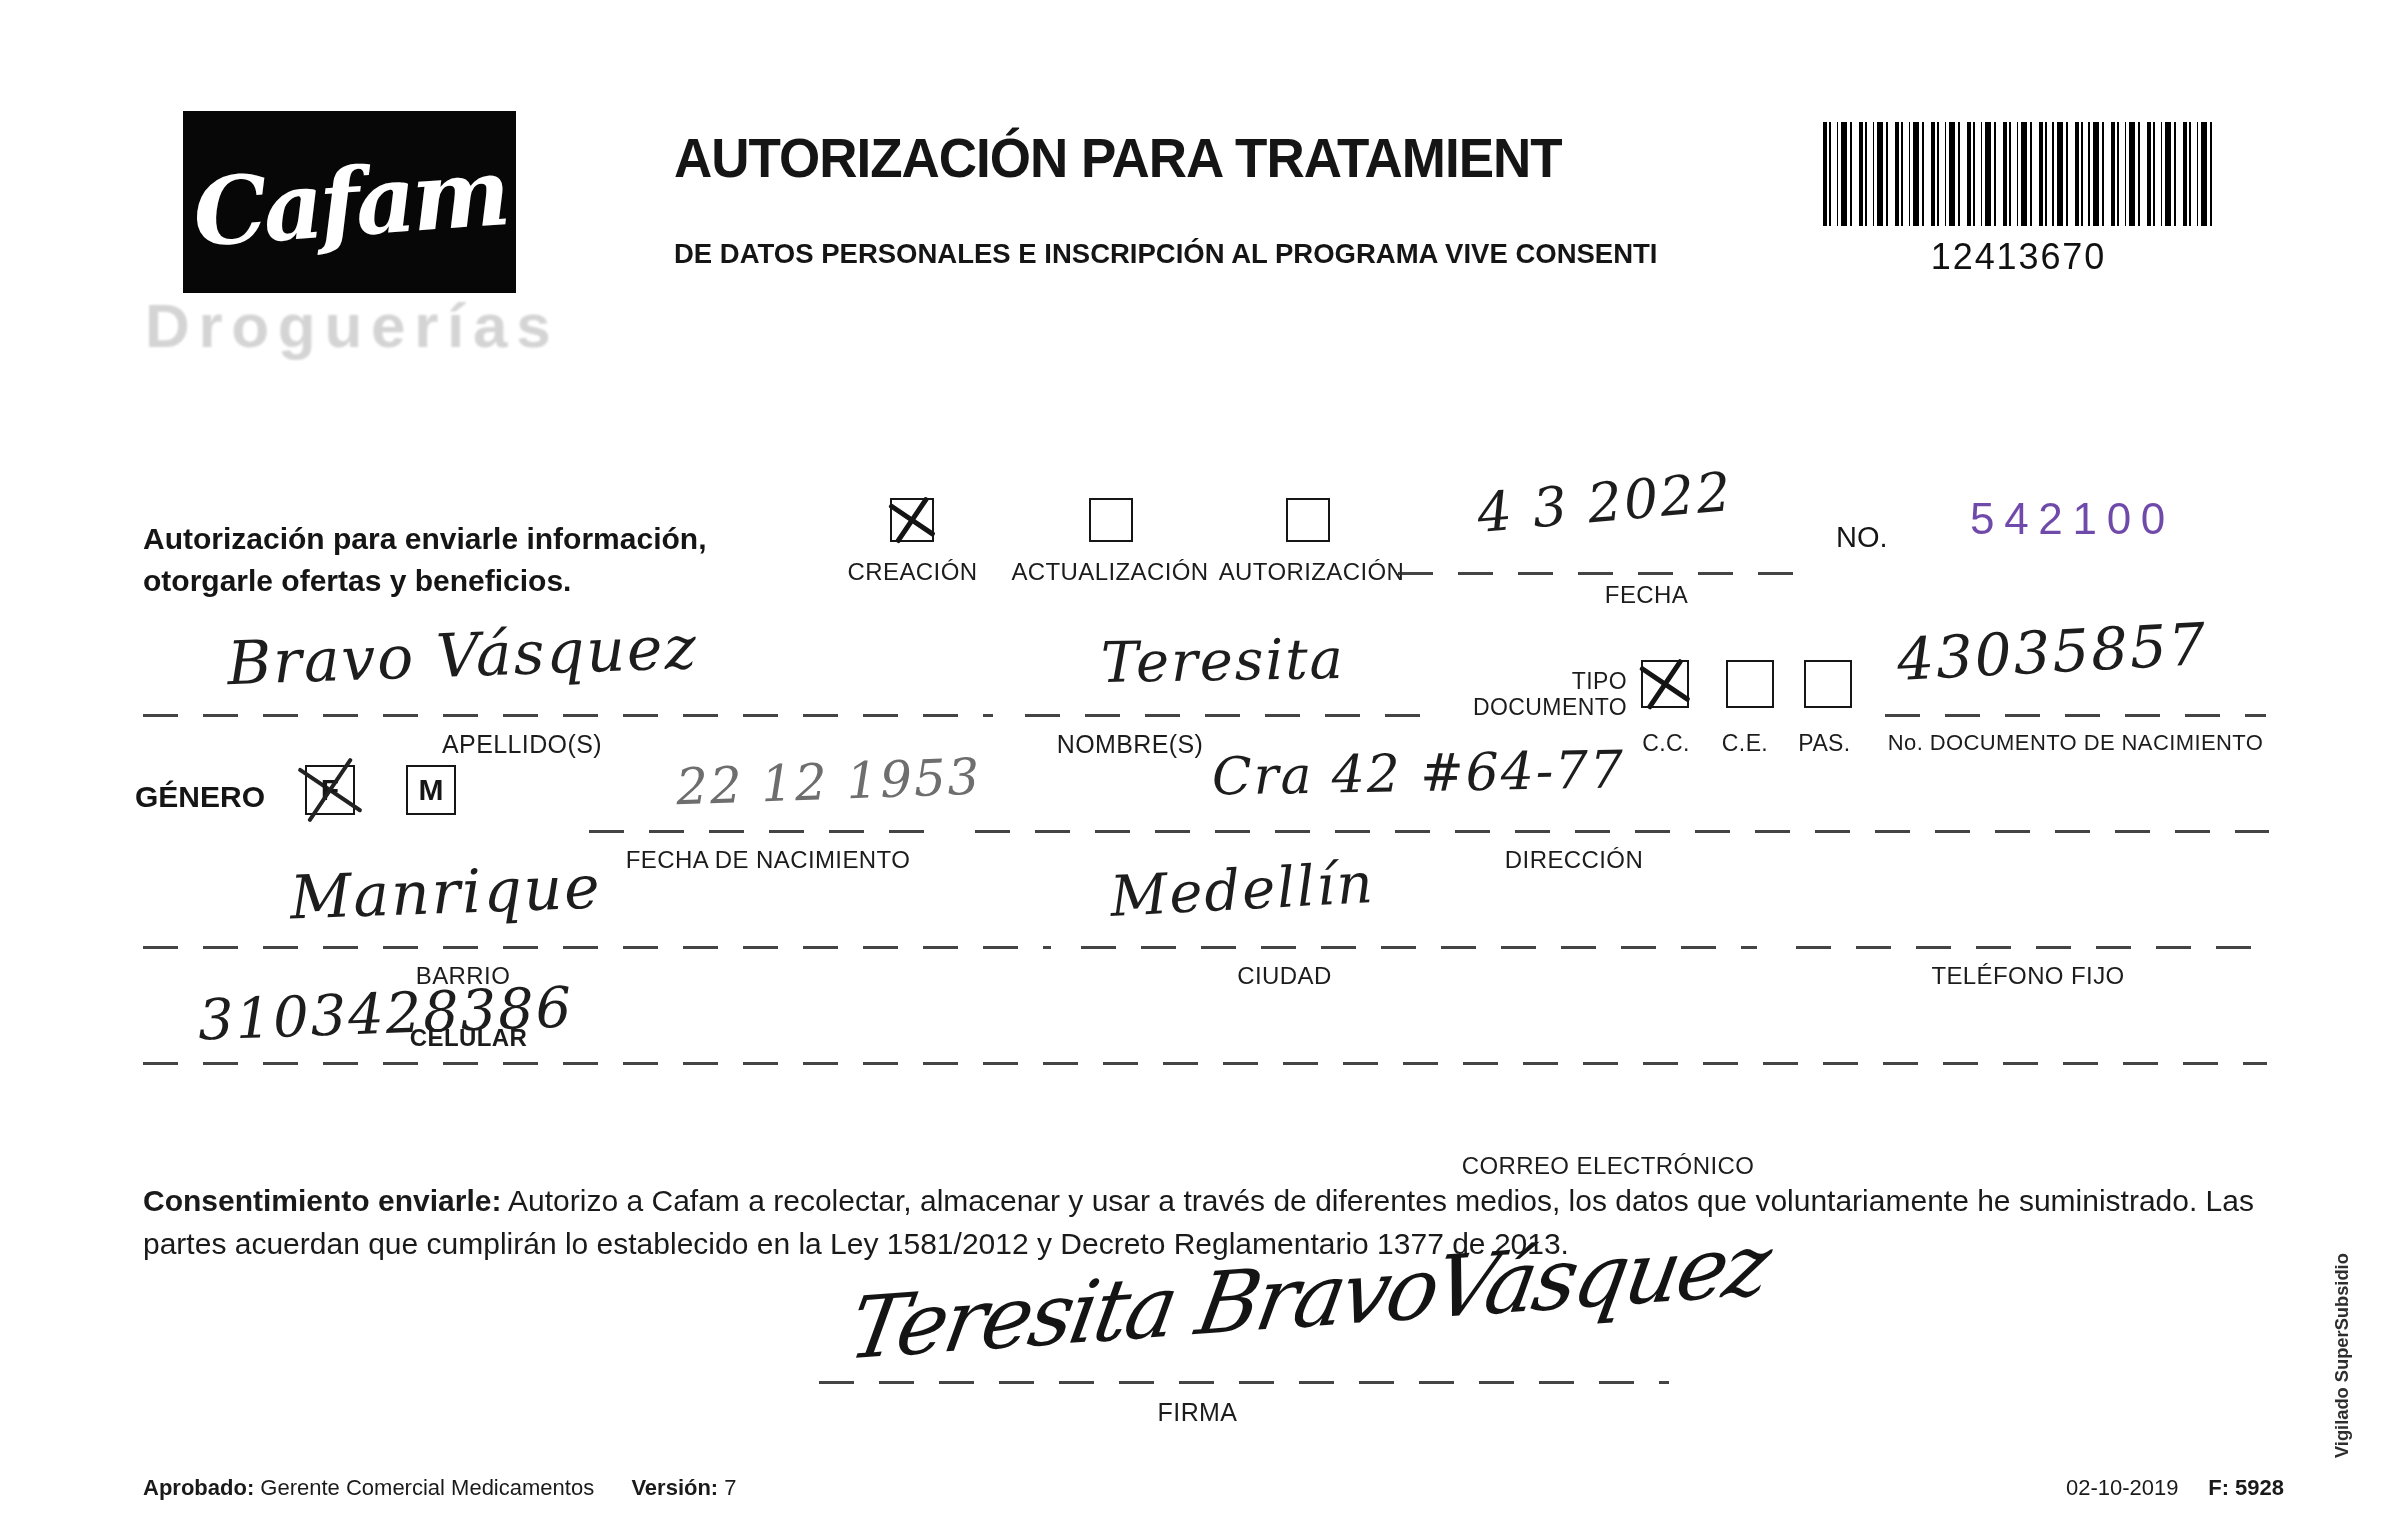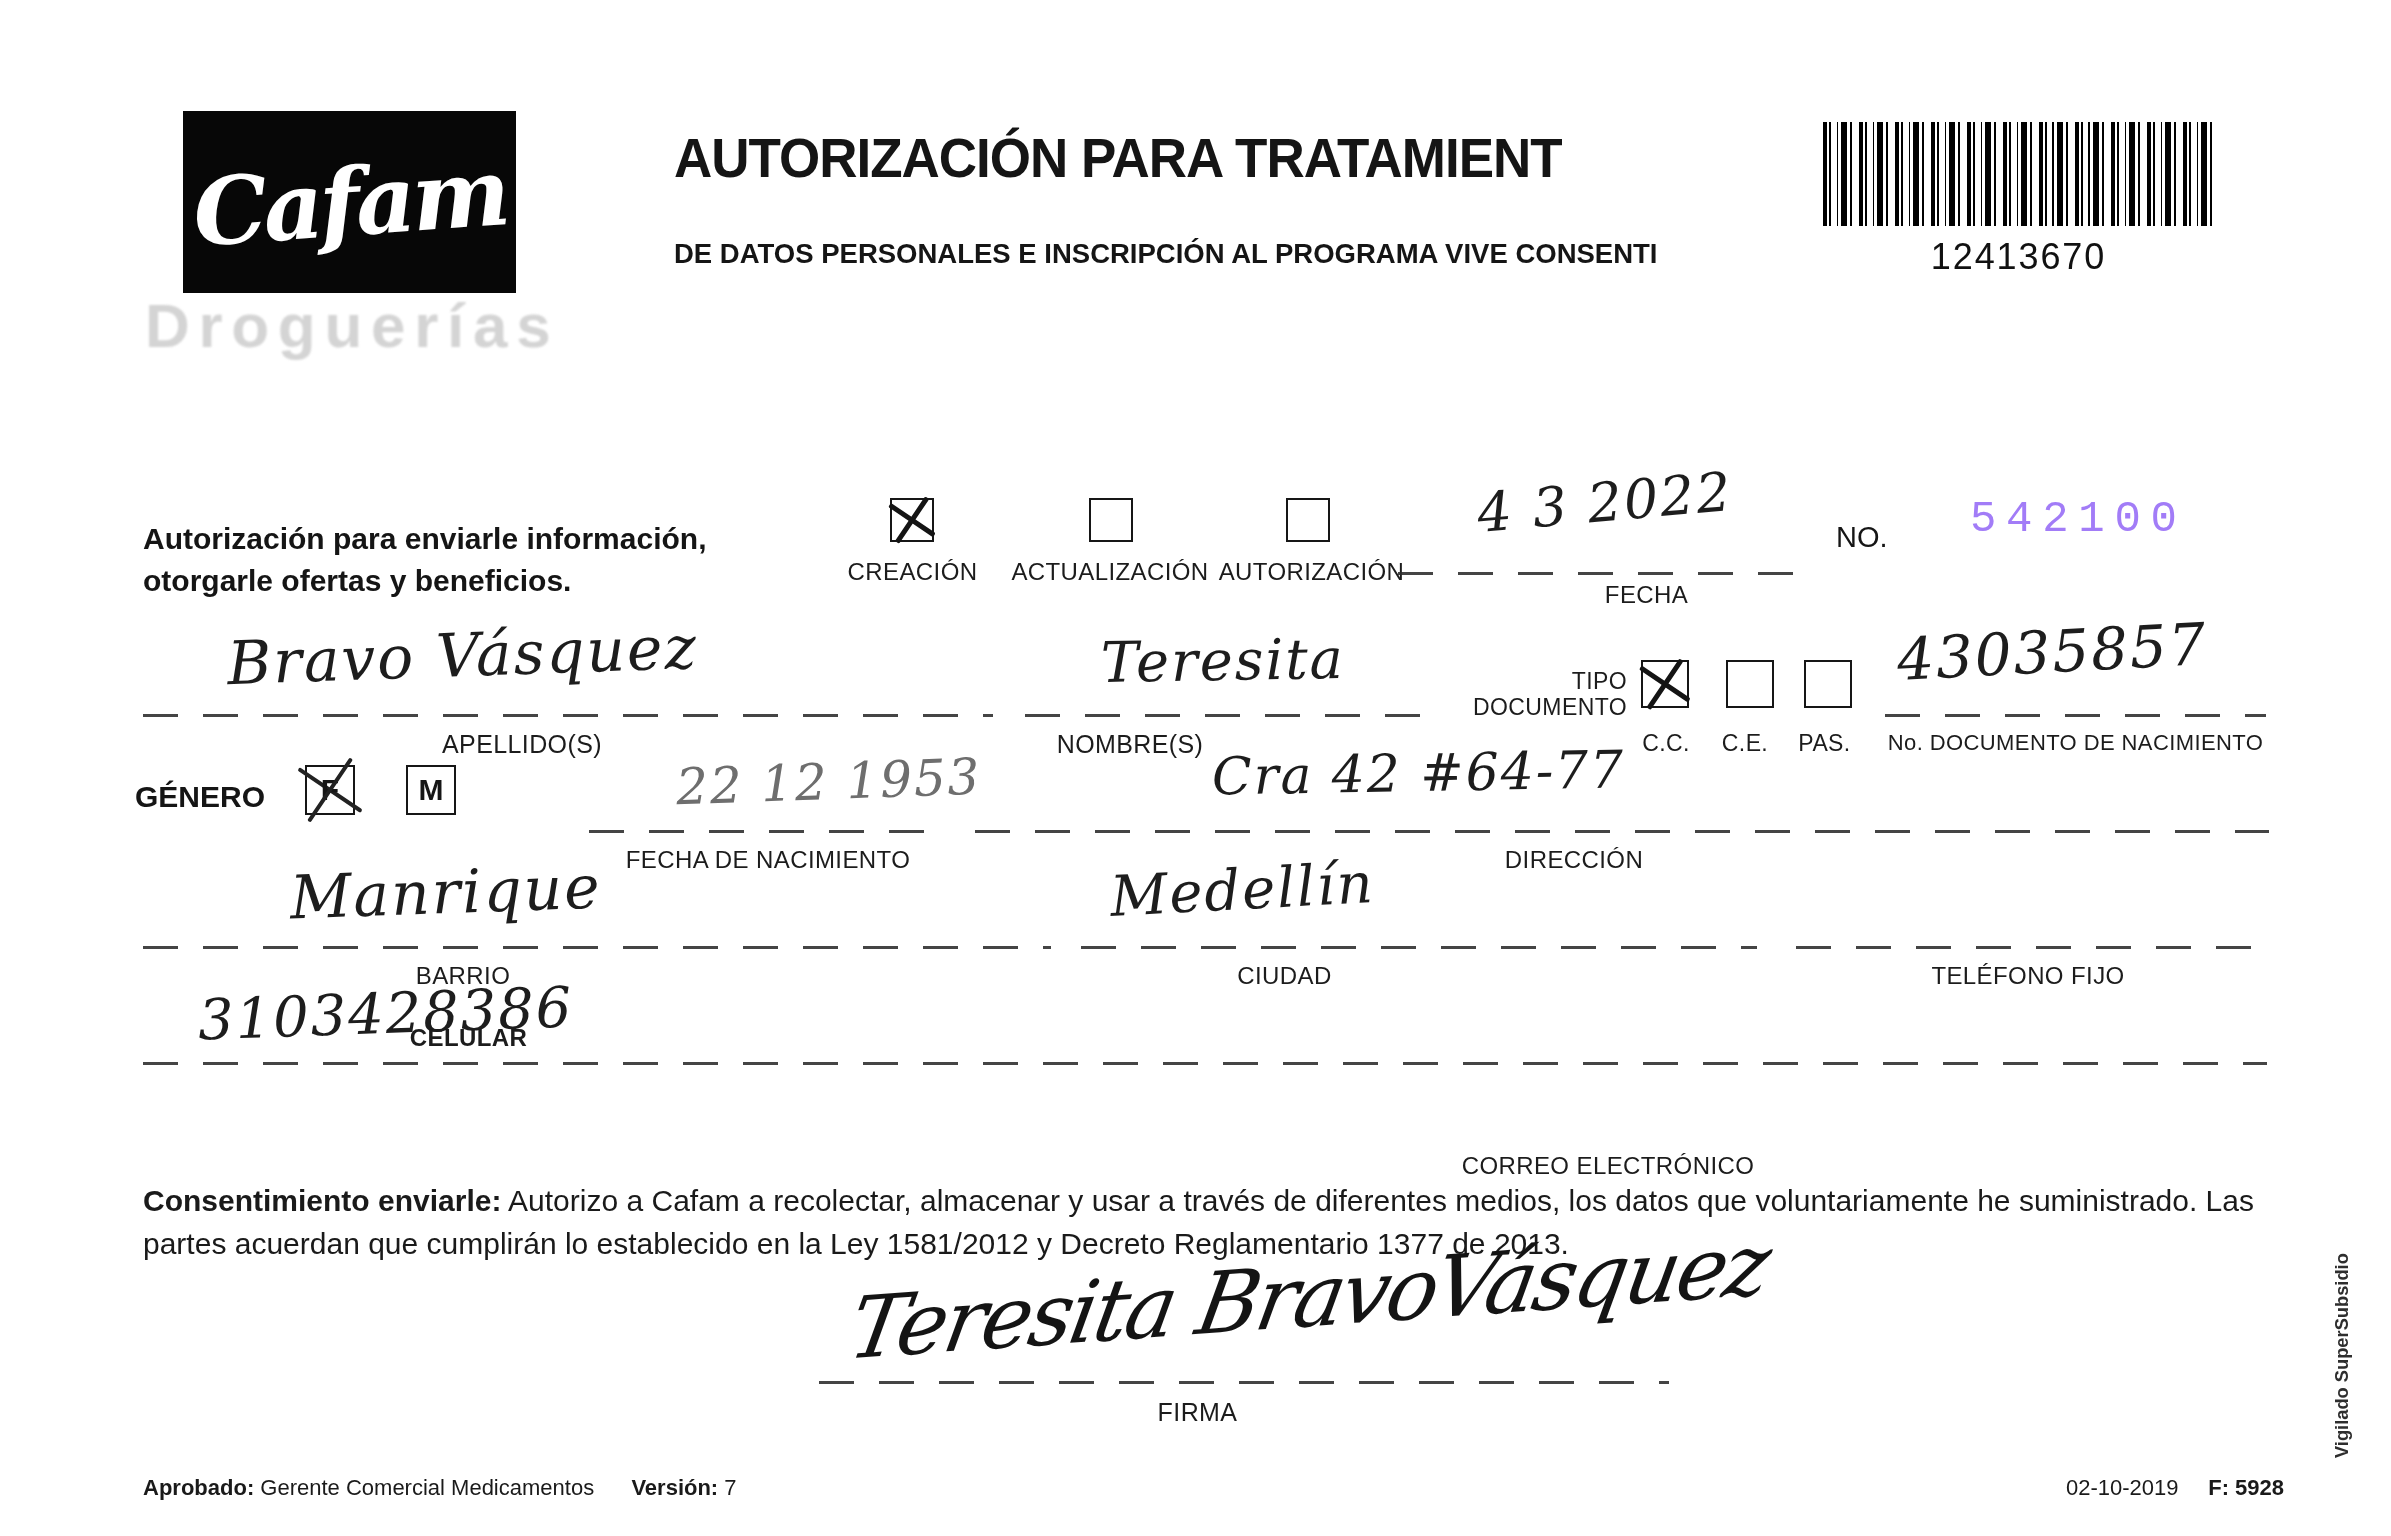--- a/index.html
+++ b/index.html
@@ -46,21 +46,21 @@
   .cb .gletter{position:absolute;left:0;top:0;width:100%;height:100%;display:flex;
       align-items:center;justify-content:center;font-size:30px;font-weight:700;color:#161616;}
   .cb.big-x.checked::before,.cb.big-x.checked::after{width:165%;height:3.9px;background:#222;}
 
   
   .hw{font-family:"DejaVu Serif", serif;font-style:italic;color:#1d1d1d;white-space:nowrap;
       letter-spacing:1.9px;}
   .hw.faint{color:#6e6e6e;}
   .hw-sig{font-family:"DejaVu Serif", serif;font-style:italic;font-size:85px;letter-spacing:-2.9px;
       color:#141414;transform:rotate(-4deg) skewX(-14deg);white-space:nowrap;}
-  .stamp-num{font-family:Liberation Mono, monospace;color:#8b5cf6;opacity:.8;letter-spacing:9.7px;
+  .stamp-num{font-family:Liberation Sans, sans-serif;color:#4c1d95;opacity:.8;letter-spacing:9.7px;
       filter:blur(0.6px);}
 
   
   .consent{font-size:30px;line-height:1.42;color:#1a1a1a;}
 
   
   .footer-text{font-size:22px;color:#1a1a1a;white-space:nowrap;}
   .footer-text .sep{display:inline-block;width:25px;}
 
   

